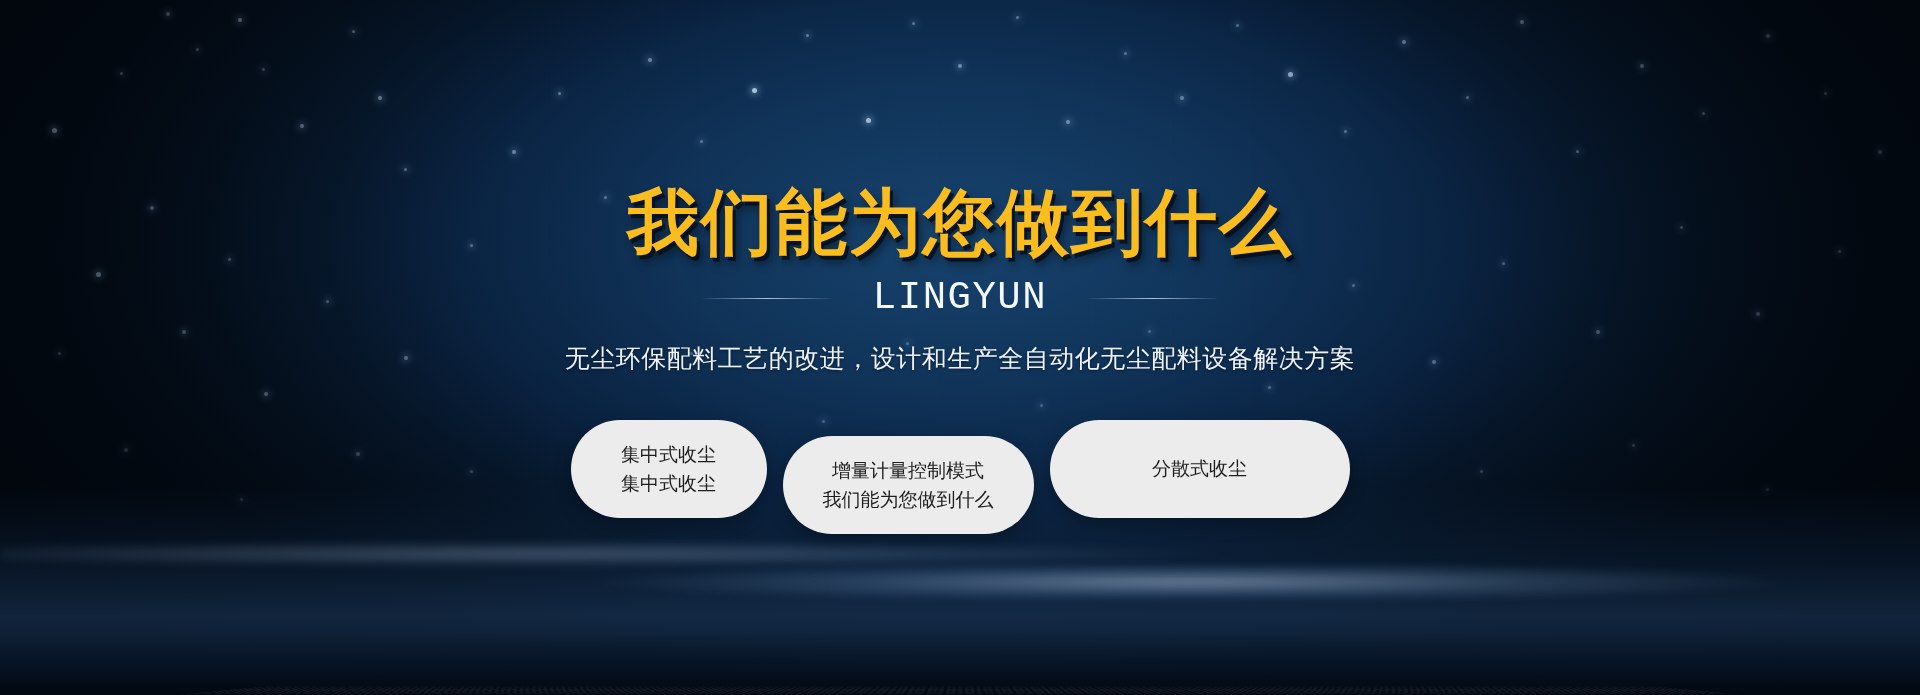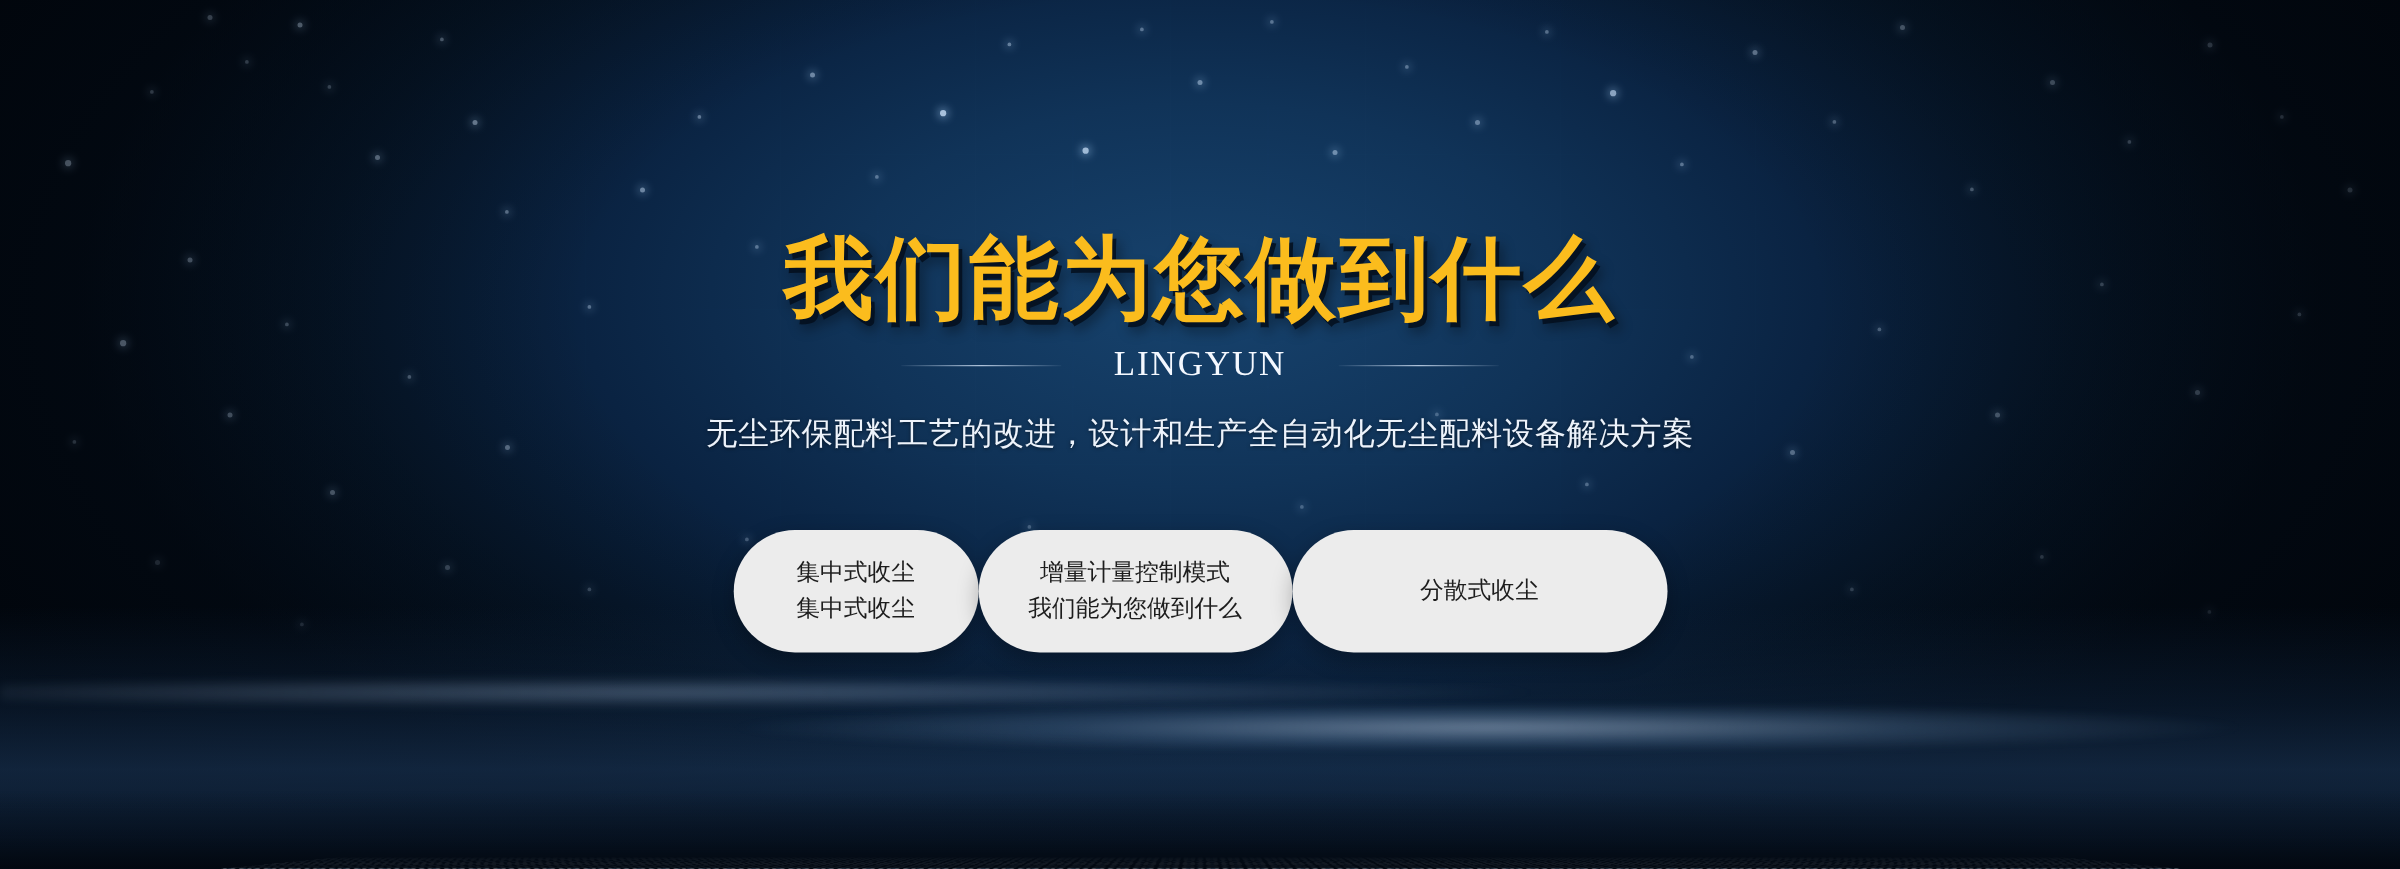--- a/index.html
+++ b/index.html
@@ -84,34 +84,34 @@
     text-shadow: 3px 4px 0 rgba(3,14,28,.85), 5px 7px 10px rgba(0,0,0,.45);
     white-space:nowrap;
   }
 
   .sub-row{
     margin-top:18px;
     display:flex; align-items:center; justify-content:center; gap:42px;
   }
   .rule{ width:128px; height:1px; background:linear-gradient(90deg, rgba(200,220,245,.05), rgba(214,230,250,.8), rgba(200,220,245,.05)); }
   .lingyun{
-    font-family:Liberation Serif, serif;
-    font-size:28px; letter-spacing:1.5px; color:#f4f8ff; font-weight:400;
+    font-family:Liberation Mono, monospace;
+    font-size:39px; letter-spacing:1.5px; color:#f4f8ff; font-weight:400;
   }
 
   .desc{
     margin-top:22px;
     font-family:"DejaVu Sans","Liberation Sans",sans-serif;
     font-size:25px; color:#edf3fb; letter-spacing:.5px; white-space:nowrap;
     text-shadow:0 1px 3px rgba(0,0,0,.5);
   }
 
   .cards{
     margin-top:29px;
-    display:flex; align-items:flex-end; justify-content:center; gap:0;
+    display:flex; align-items:center; justify-content:center; gap:16px;
   }
   .card{
     background:#ececec;
     border-radius:60px;
     height:98px;
     display:flex; flex-direction:column; align-items:center; justify-content:center;
     padding:0 40px;
     box-shadow:0 6px 18px rgba(0,0,0,.28);
   }
   .card .ln{

